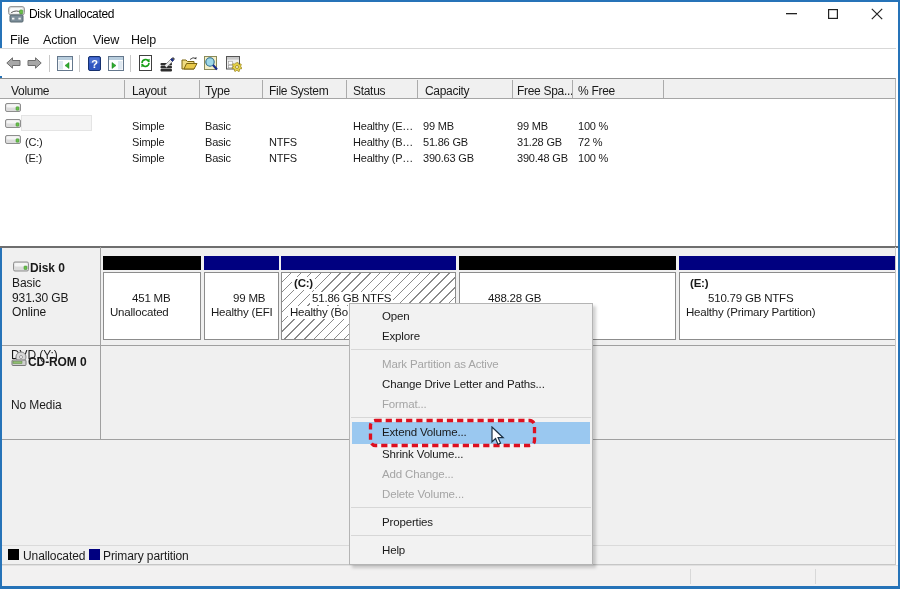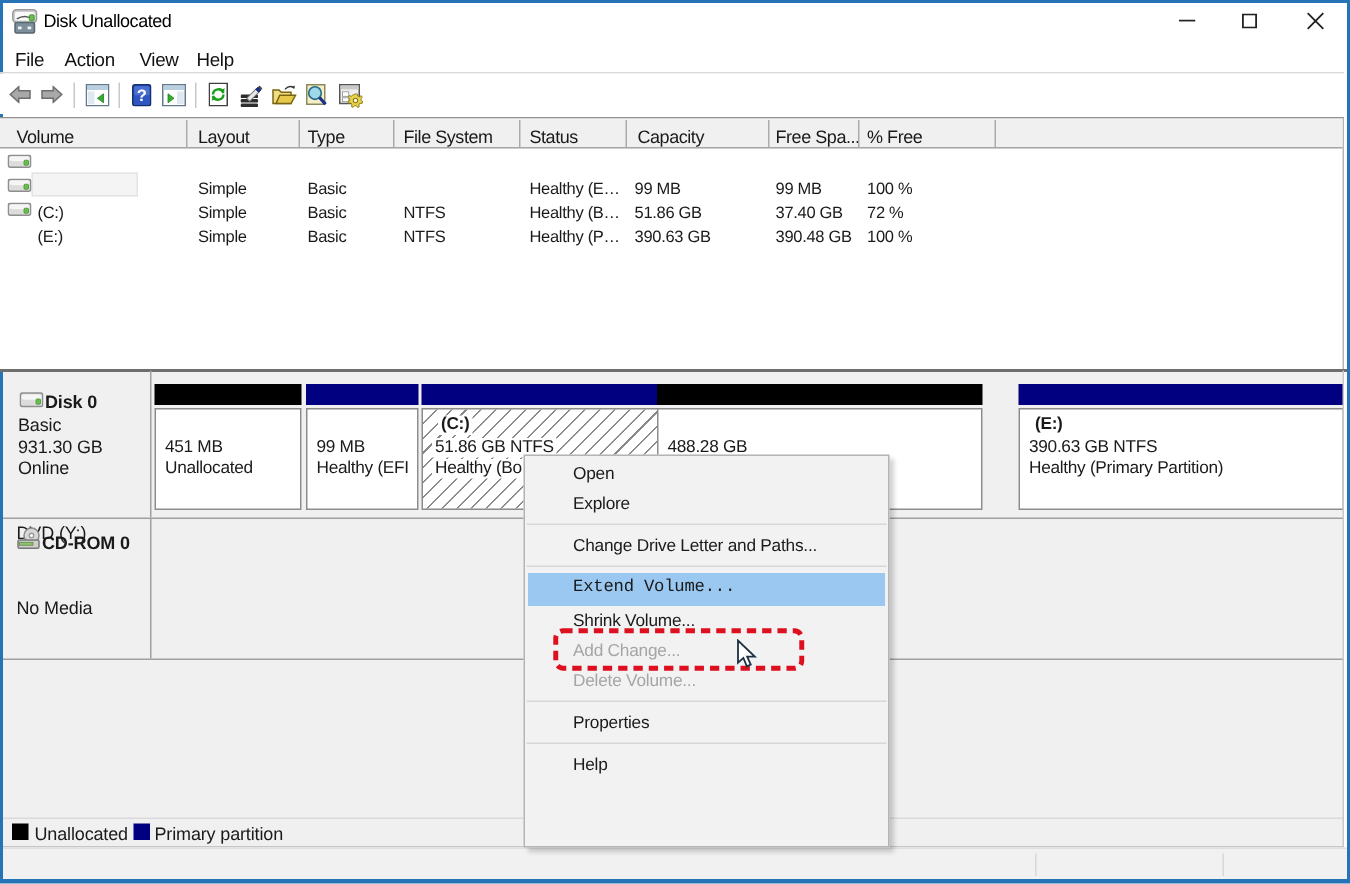--- a/index.html
+++ b/index.html
@@ -25,35 +25,35 @@
 #split1{left:0;top:243px;width:0;height:0;}
 #split2{left:0;top:246px;width:898px;height:2px;background:#6e6e6e;}
 #lower{left:2px;top:248px;width:894px;height:317px;background:#f0f0f0;}
 .rowline{position:absolute;left:0;width:894px;height:1px;background:#a0a0a0;}
 .dtxt{position:absolute;font-size:12px;letter-spacing:-0.1px;color:#1a1a1a;white-space:nowrap;}
 .bold{font-weight:bold;}
 .bar{position:absolute;top:9px;height:14px;}
 .pbox{position:absolute;top:25px;height:68px;background:#fff;border:1px solid #8c8c8c;}
 .pl{position:absolute;font-size:11.5px;letter-spacing:-0.2px;color:#1a1a1a;white-space:nowrap;line-height:13px;height:13px;}
 .L1{top:30px;}
-.L2{top:45px;}
+.L2{top:45px;margin-left:22px;}
 .L3{top:59px;}
 
 #legend{left:2px;top:547px;width:894px;height:17px;}
 .sq{position:absolute;top:2px;width:11px;height:11px;}
 #statusbar{left:2px;top:565px;width:896px;height:21px;background:#f2f1f1;border-top:1px solid #e0e0e0;}
 .ssep{position:absolute;top:3px;width:1px;height:15px;background:#d8d8d8;}
 
 #cmenu{left:349px;top:303px;width:244px;height:262px;background:#f2f2f2;border:1px solid #b4b4b4;box-shadow:3px 3px 3px rgba(0,0,0,0.18);padding-top:2px;}
 .mi{position:relative;height:20px;line-height:20px;font-size:11.5px;letter-spacing:-0.15px;color:#1a1a1a;padding-left:32px;}
 .mi.dis{color:#a5a5a5;}
 .msep{height:1px;background:#d7d7d7;margin:3px 1px 4px 1px;}
 #extend{height:22px;line-height:22px;position:relative;}
 #exthl{position:absolute;left:2px;top:0;width:238px;height:22px;background:#9ac8f0;}
-#extlbl{position:absolute;left:0;top:0;font-family:Liberation Mono, monospace;}
+#extlbl{position:absolute;left:0;top:0;}
 </style>
 </head>
 <body>
 <div id="win"></div>
 
 <svg class="abs" style="left:8px;top:5px" width="17" height="18" viewBox="0 0 17 18">
   <rect x="0.5" y="1.5" width="16" height="8.5" rx="2.5" fill="#d5d5d5" stroke="#9a9a9a"></rect>
   <rect x="1.6" y="2.6" width="13.8" height="6.4" rx="1.5" fill="#fafafa" stroke="#c0c0c0" stroke-width="0.5"></rect>
   <path d="M3.2 7.6 Q8.5 4.4 13.2 7.6" fill="none" stroke="#555" stroke-width="1"></path>
   <rect x="11.6" y="4.9" width="3.2" height="4" rx="0.8" fill="#6abf4b" stroke="#3f8f2f" stroke-width="0.6"></rect>
@@ -188,21 +188,21 @@
    <rect x="0.5" y="0.5" width="15" height="8" rx="1.5" fill="#dcdcdc" stroke="#8e8e8e"></rect>
    <rect x="1.5" y="1.3" width="13" height="3.2" rx="1.5" fill="#f5f5f5"></rect>
    <rect x="11" y="3.8" width="3" height="3.4" rx="0.7" fill="#6abf4b" stroke="#3f8f2f" stroke-width="0.5"></rect>
     </svg>
     <div class="cell" style="left:25px;top:117.5px">(C:)</div>
     <div class="cell" style="left:132px;top:117.5px">Simple</div>
     <div class="cell" style="left:205px;top:117.5px">Basic</div>
     <div class="cell" style="left:269px;top:117.5px">NTFS</div>
     <div class="cell" style="left:353px;top:117.5px">Healthy (B…</div>
     <div class="cell" style="left:423px;top:117.5px">51.86 GB</div>
-    <div class="cell" style="left:517px;top:117.5px">37.40 GB</div>
+    <div class="cell" style="left:517px;top:117.5px">31.28 GB</div>
     <div class="cell" style="left:578px;top:117.5px">72 %</div>
     <svg class="abs" style="left:5px;top:135px" width="16" height="10" viewBox="0 0 16 10">
    <rect x="0.5" y="0.5" width="15" height="8" rx="1.5" fill="#dcdcdc" stroke="#8e8e8e"></rect>
    <rect x="1.5" y="1.3" width="13" height="3.2" rx="1.5" fill="#f5f5f5"></rect>
    <rect x="11" y="3.8" width="3" height="3.4" rx="0.7" fill="#6abf4b" stroke="#3f8f2f" stroke-width="0.5"></rect>
     </svg>
     <div class="cell" style="left:25px;top:133.5px">(E:)</div>
     <div class="cell" style="left:132px;top:133.5px">Simple</div>
     <div class="cell" style="left:205px;top:133.5px">Basic</div>
     <div class="cell" style="left:269px;top:133.5px">NTFS</div>
@@ -254,30 +254,30 @@
       <div class="pl L2" style="left:7px;">99 MB</div>
       <div class="pl L3" style="left:7px;">Healthy (EFI</div>
     </div>
     <div class="abs" style="left:281px;top:247px;width:175px;height:93px">
       <div class="bar" style="left:0;width:175px;background:#000080"></div>
       <div class="pbox" style="left:0;width:175px;background:repeating-linear-gradient(135deg,#fff 0,#fff 6px,#8a8a8a 6px,#8a8a8a 7px);"></div>
       <div class="pl L1" style="left:11px;background:#fff;padding:0 2px;font-weight:bold;">(C:)</div>
       <div class="pl L2" style="left:7px;background:#fff;padding:0 2px;">51.86 GB NTFS</div>
       <div class="pl L3" style="left:7px;background:#fff;padding:0 2px;">Healthy (Bo</div>
     </div>
-    <div class="abs" style="left:438px;top:247px;width:217px;height:93px">
+    <div class="abs" style="left:459px;top:247px;width:217px;height:93px">
       <div class="bar" style="left:0;width:217px;background:#000"></div>
       <div class="pbox" style="left:0;width:217px;"></div>
       <div class="pl L2" style="left:7px;">488.28 GB</div>
     </div>
     <div class="abs" style="left:679px;top:247px;width:217px;height:93px">
       <div class="bar" style="left:0;width:217px;background:#000080"></div>
       <div class="pbox" style="left:0;width:217px;"></div>
       <div class="pl L1" style="left:11px;font-weight:bold;">(E:)</div>
-      <div class="pl L2" style="left:7px;">390.63 GB NTFS</div>
+      <div class="pl L2" style="left:7px;">510.79 GB NTFS</div>
       <div class="pl L3" style="left:7px;text-align:center;">Healthy (Primary Partition)</div>
     </div>
   </div>
 
 <div class="abs" id="legend">
   <div class="sq" style="left:6px;background:#000"></div>
   <div class="dtxt" style="left:21px;top:2px">Unallocated</div>
   <div class="sq" style="left:87px;background:#000080"></div>
   <div class="dtxt" style="left:101px;top:2px">Primary partition</div>
 </div>
@@ -287,21 +287,23 @@
 
 <div class="abs" id="statusbar">
   <div class="ssep" style="left:688px"></div>
   <div class="ssep" style="left:813px"></div>
 </div>
 
 <div class="abs" id="cmenu">
   <div class="mi">Open</div>
   <div class="mi">Explore</div>
   <div class="msep"></div>
+  <div class="mi dis">Mark Partition as Active</div>
   <div class="mi">Change Drive Letter and Paths...</div>
+  <div class="mi dis">Format...</div>
   <div class="msep"></div>
   <div id="extend">
       <div id="exthl"></div>
       <div class="mi" id="extlbl">Extend Volume...</div>
     </div>
   <div class="mi">Shrink Volume...</div>
   <div class="mi dis">Add Change...</div>
   <div class="mi dis">Delete Volume...</div>
   <div class="msep"></div>
   <div class="mi">Properties</div>

